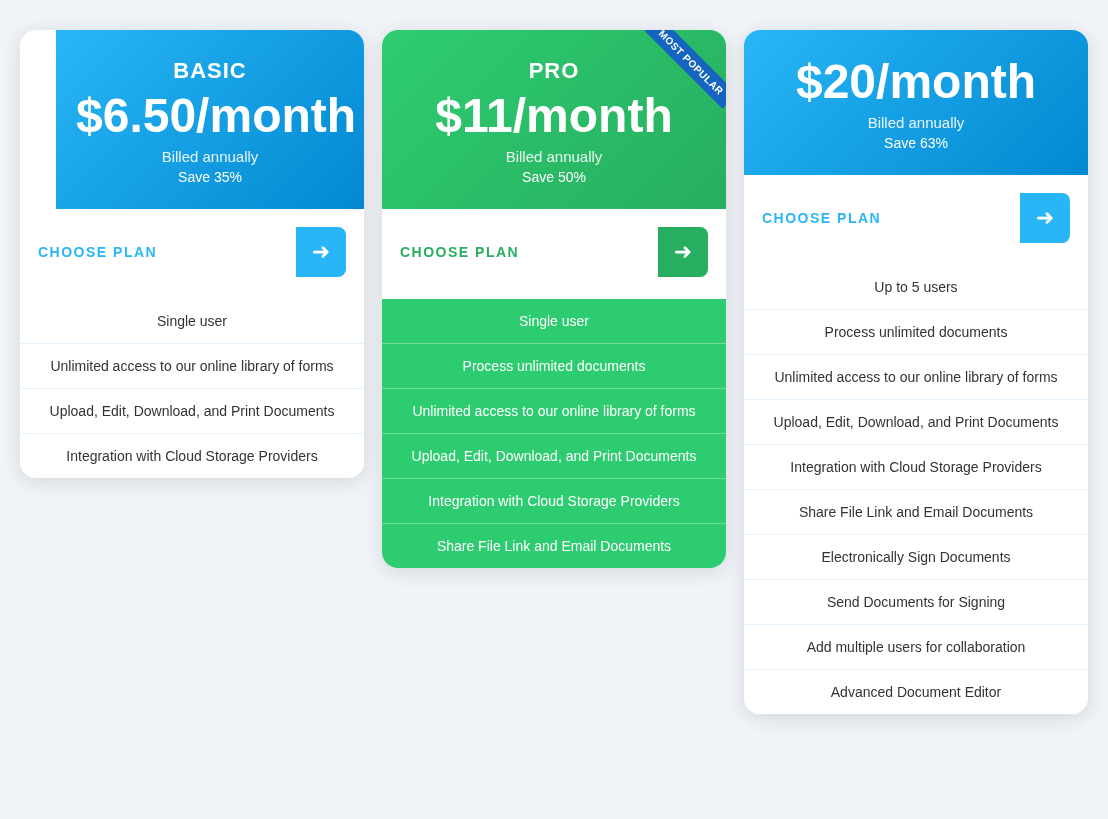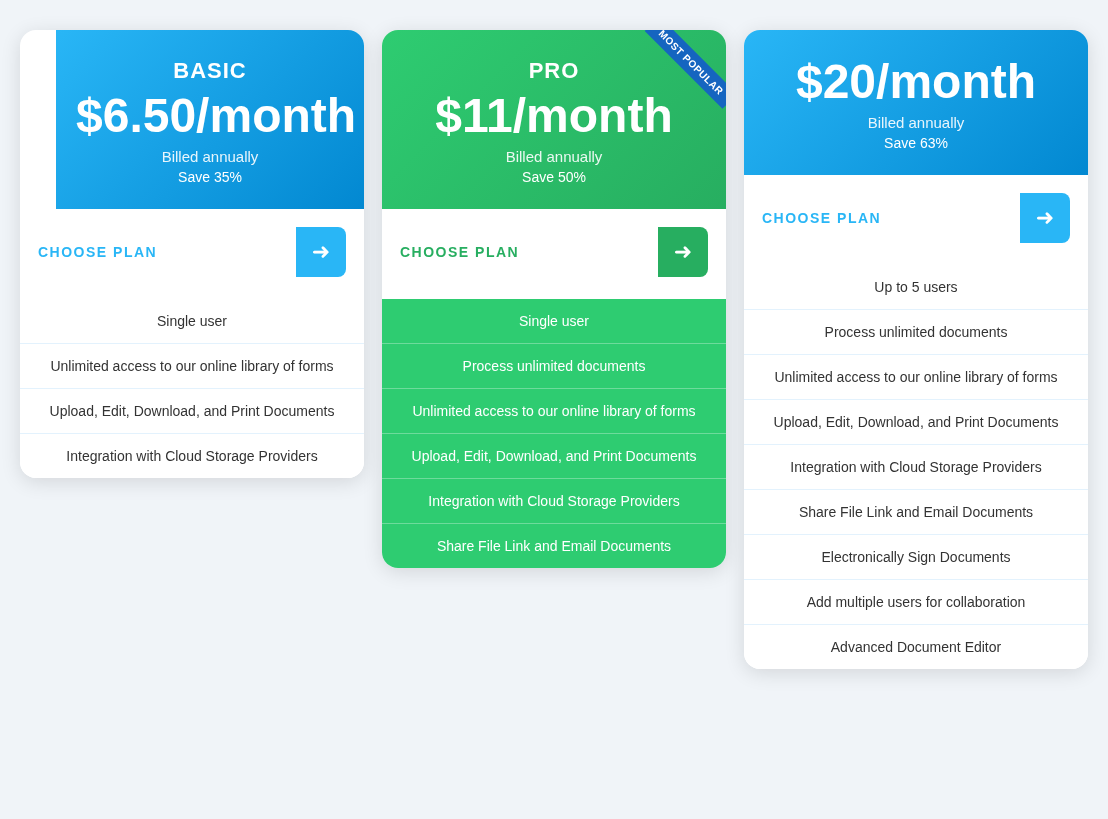--- a/index.html
+++ b/index.html
@@ -212,17 +212,18 @@
         <span class="btn-icon">➜</span>
       </button>
       <div class="features-list">
         <div class="feature-item">Up to 5 users</div>
         <div class="feature-item">Process unlimited documents</div>
         <div class="feature-item">Unlimited access to our online library of forms</div>
         <div class="feature-item">Upload, Edit, Download, and Print Documents</div>
         <div class="feature-item">Integration with Cloud Storage Providers</div>
         <div class="feature-item">Share File Link and Email Documents</div>
         <div class="feature-item">Electronically Sign Documents</div>
+        <div class="feature-item">Send Documents for Signing</div>
         <div class="feature-item">Add multiple users for collaboration</div>
         <div class="feature-item">Advanced Document Editor</div>
       </div>
     </div>
   </div>
 
 </body></html>

